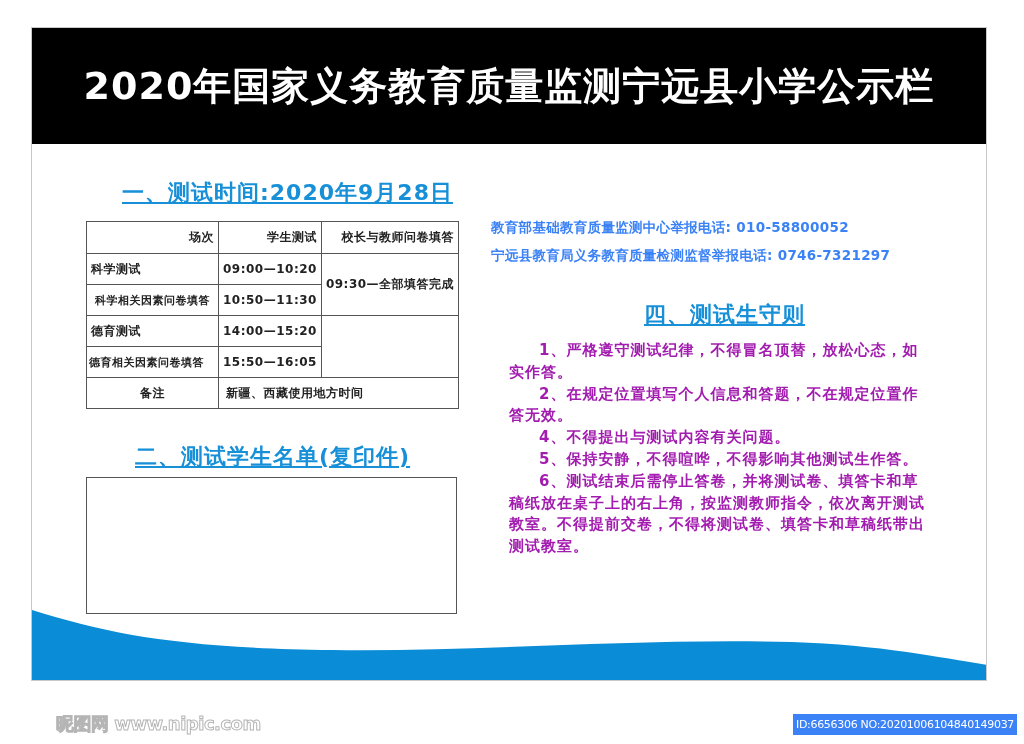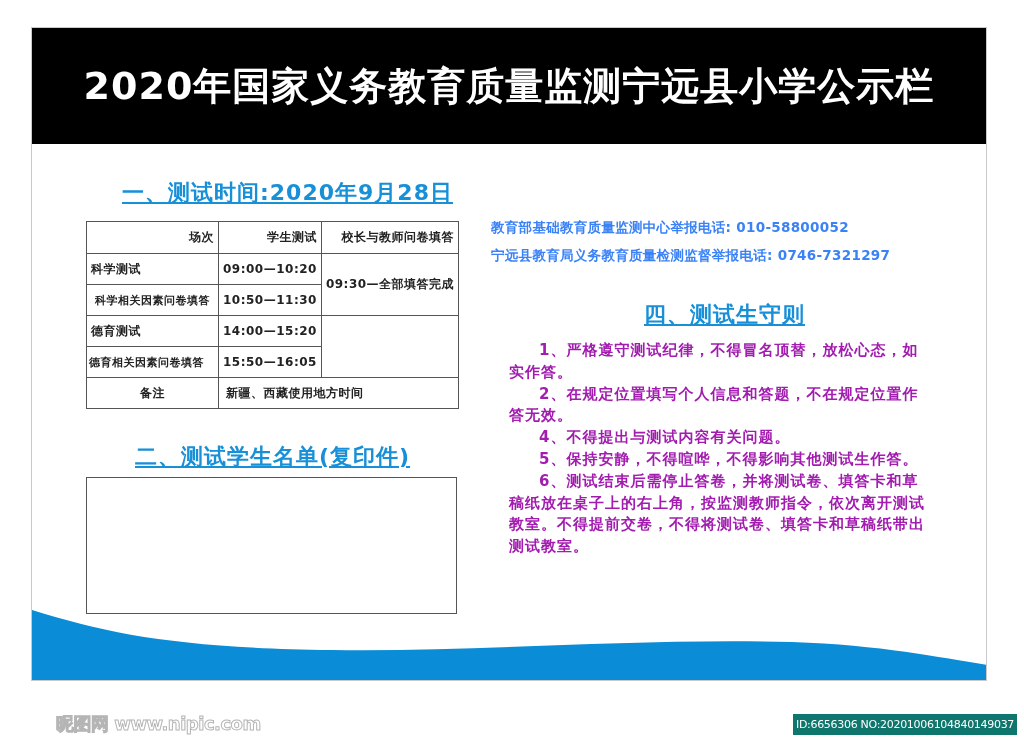--- a/index.html
+++ b/index.html
@@ -53,21 +53,21 @@
       letter-spacing: 1px;
     }
     .rules p { margin: 0; text-indent: 2em; }
     .wave { position: absolute; left: 0; bottom: 0; width: 956px; height: 70px; }
     .wm-left {
       position: absolute; left: 8px; top: 712px; font-size: 18px; color: #ffffff;
       -webkit-text-stroke: 1px #b5b5b5; font-weight: bold; white-space: nowrap; letter-spacing: -0.5px; margin-left: 48px;
     }
     .wm-right {
       position: absolute; left: 793px; top: 714px; width: 224px; height: 21px;
-      background: #0f766e; color: #ffffff; font-size: 11px; line-height: 21px;
+      background: #3b82f6; color: #ffffff; font-size: 11px; line-height: 21px;
       text-align: center; white-space: nowrap; letter-spacing: -0.3px;
     }
   </style>
 </head>
 <body>
 
 <div class="page-bg"></div>
 
 <div class="board">
   <div class="header">

